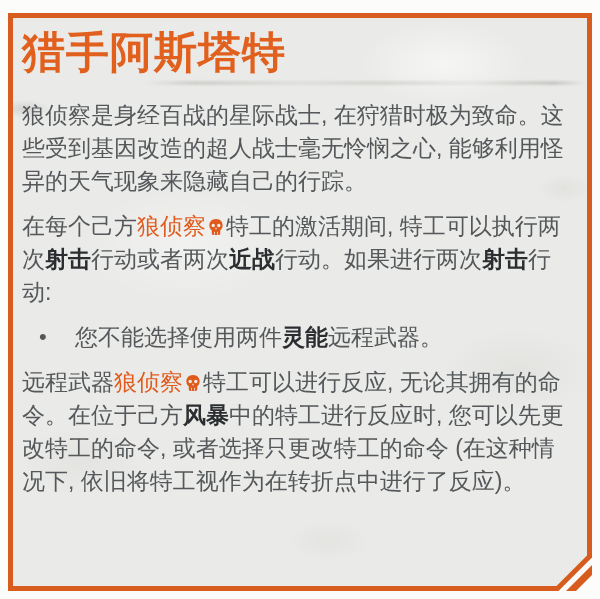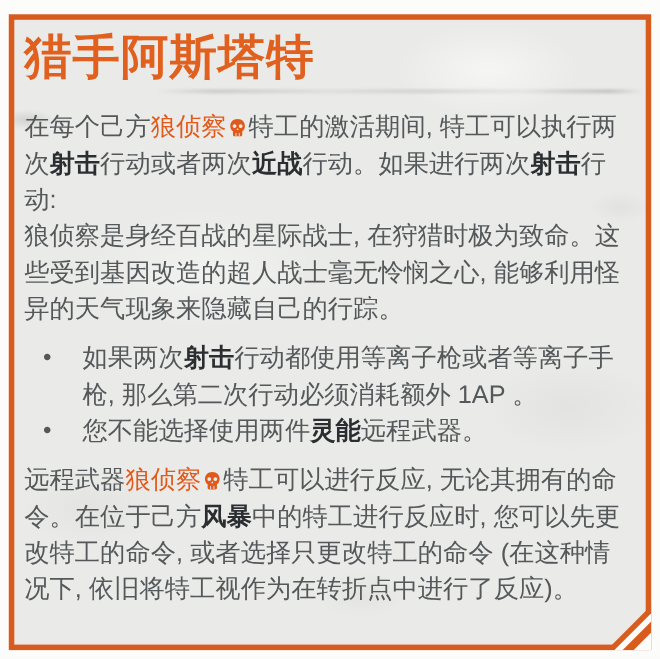--- a/index.html
+++ b/index.html
@@ -108,33 +108,32 @@
 </style>
 </head>
 <body>
 
 <div class="card">
   <div class="grunge-divider"></div>
 
   <div class="card-inner">
     <h1 class="page-title">猎手阿斯塔特</h1>
 
+    <p class="rule-paragraph first"><span class="seg-normal">狼侦察是身经百战的星际战士, 在狩猎时极为致命。这些受到基因改造的超人战士毫无怜悯之心, 能够利用怪异的天气现象来隐藏自己的行踪。</span></p>
+
     <p class="rule-paragraph"><span class="seg-normal">在每个己方</span><span class="seg-orange">狼侦察</span><svg class="skull" viewBox="0 0 20 20" xmlns="http://www.w3.org/2000/svg">
     <path fill="#e05a1c" d="M10 1.2 C5.2 1.2 2.6 4.5 2.6 8.3 c0 2.4 1.1 4.3 2.7 5.4 l0 3.5 c0 0.9 0.7 1.6 1.6 1.6 l6.2 0 c0.9 0 1.6 -0.7 1.6 -1.6 l0 -3.5 c1.6 -1.1 2.7 -3 2.7 -5.4 C17.4 4.5 14.8 1.2 10 1.2 z"></path>
     <circle fill="#eaeae8" cx="6.9" cy="8.4" r="1.9"></circle>
     <circle fill="#eaeae8" cx="13.1" cy="8.4" r="1.9"></circle>
     <path fill="#eaeae8" d="M10 10.4 l-1.1 2.1 l2.2 0 z"></path>
     <rect fill="#eaeae8" x="7.9" y="15.4" width="0.9" height="3.2"></rect>
     <rect fill="#eaeae8" x="11.2" y="15.4" width="0.9" height="3.2"></rect>
   </svg><span class="seg-normal">特工的激活期间, 特工可以执行两次</span><span class="seg-bold">射击</span><span class="seg-normal">行动或者两次</span><span class="seg-bold">近战</span><span class="seg-normal">行动。如果进行两次</span><span class="seg-bold">射击</span><span class="seg-normal">行动:</span></p>
 
-    <p class="rule-paragraph first"><span class="seg-normal">狼侦察是身经百战的星际战士, 在狩猎时极为致命。这些受到基因改造的超人战士毫无怜悯之心, 能够利用怪异的天气现象来隐藏自己的行踪。</span></p>
-
     <ul class="bullet-list">
-      <li class="bullet-item"><span class="seg-normal">如果两次</span><span class="seg-bold">射击</span><span class="seg-normal">行动都使用等离子枪或者等离子手枪, 那么第二次行动必须消耗额外 1AP 。</span></li>
       <li class="bullet-item"><span class="seg-normal">您不能选择使用两件</span><span class="seg-bold">灵能</span><span class="seg-normal">远程武器。</span></li>
     </ul>
 
     <p class="rule-paragraph"><span class="seg-normal">远程武器</span><span class="seg-orange">狼侦察</span><svg class="skull" viewBox="0 0 20 20" xmlns="http://www.w3.org/2000/svg">
     <path fill="#e05a1c" d="M10 1.2 C5.2 1.2 2.6 4.5 2.6 8.3 c0 2.4 1.1 4.3 2.7 5.4 l0 3.5 c0 0.9 0.7 1.6 1.6 1.6 l6.2 0 c0.9 0 1.6 -0.7 1.6 -1.6 l0 -3.5 c1.6 -1.1 2.7 -3 2.7 -5.4 C17.4 4.5 14.8 1.2 10 1.2 z"></path>
     <circle fill="#eaeae8" cx="6.9" cy="8.4" r="1.9"></circle>
     <circle fill="#eaeae8" cx="13.1" cy="8.4" r="1.9"></circle>
     <path fill="#eaeae8" d="M10 10.4 l-1.1 2.1 l2.2 0 z"></path>
     <rect fill="#eaeae8" x="7.9" y="15.4" width="0.9" height="3.2"></rect>
     <rect fill="#eaeae8" x="11.2" y="15.4" width="0.9" height="3.2"></rect>

